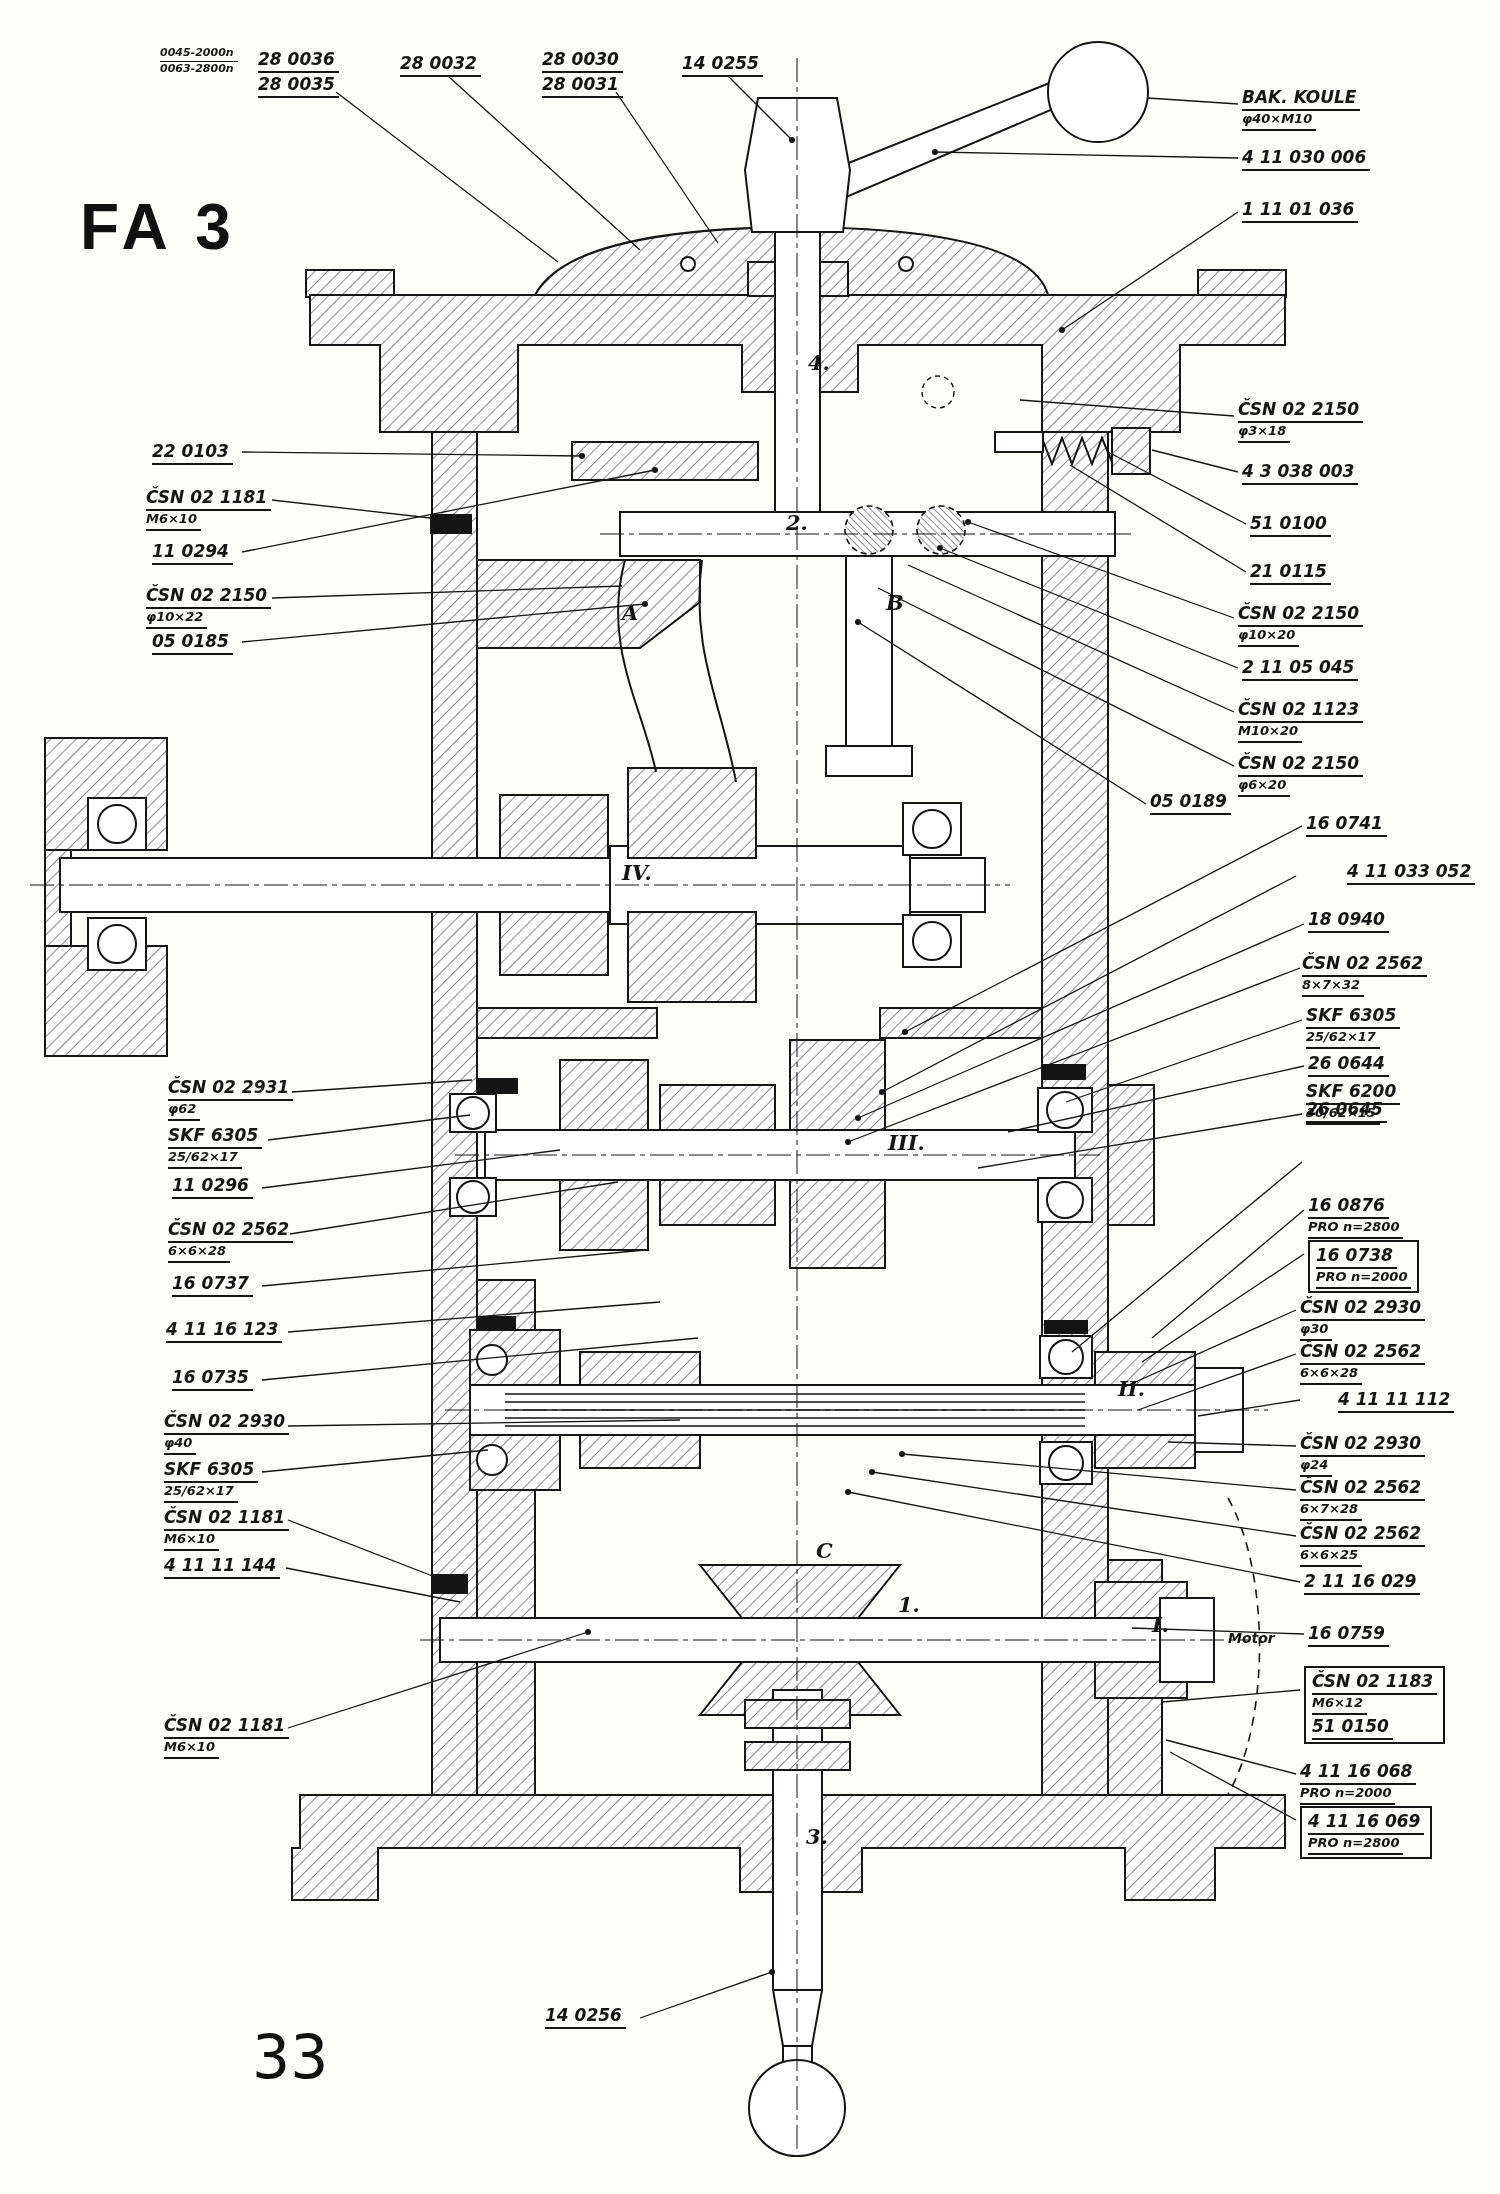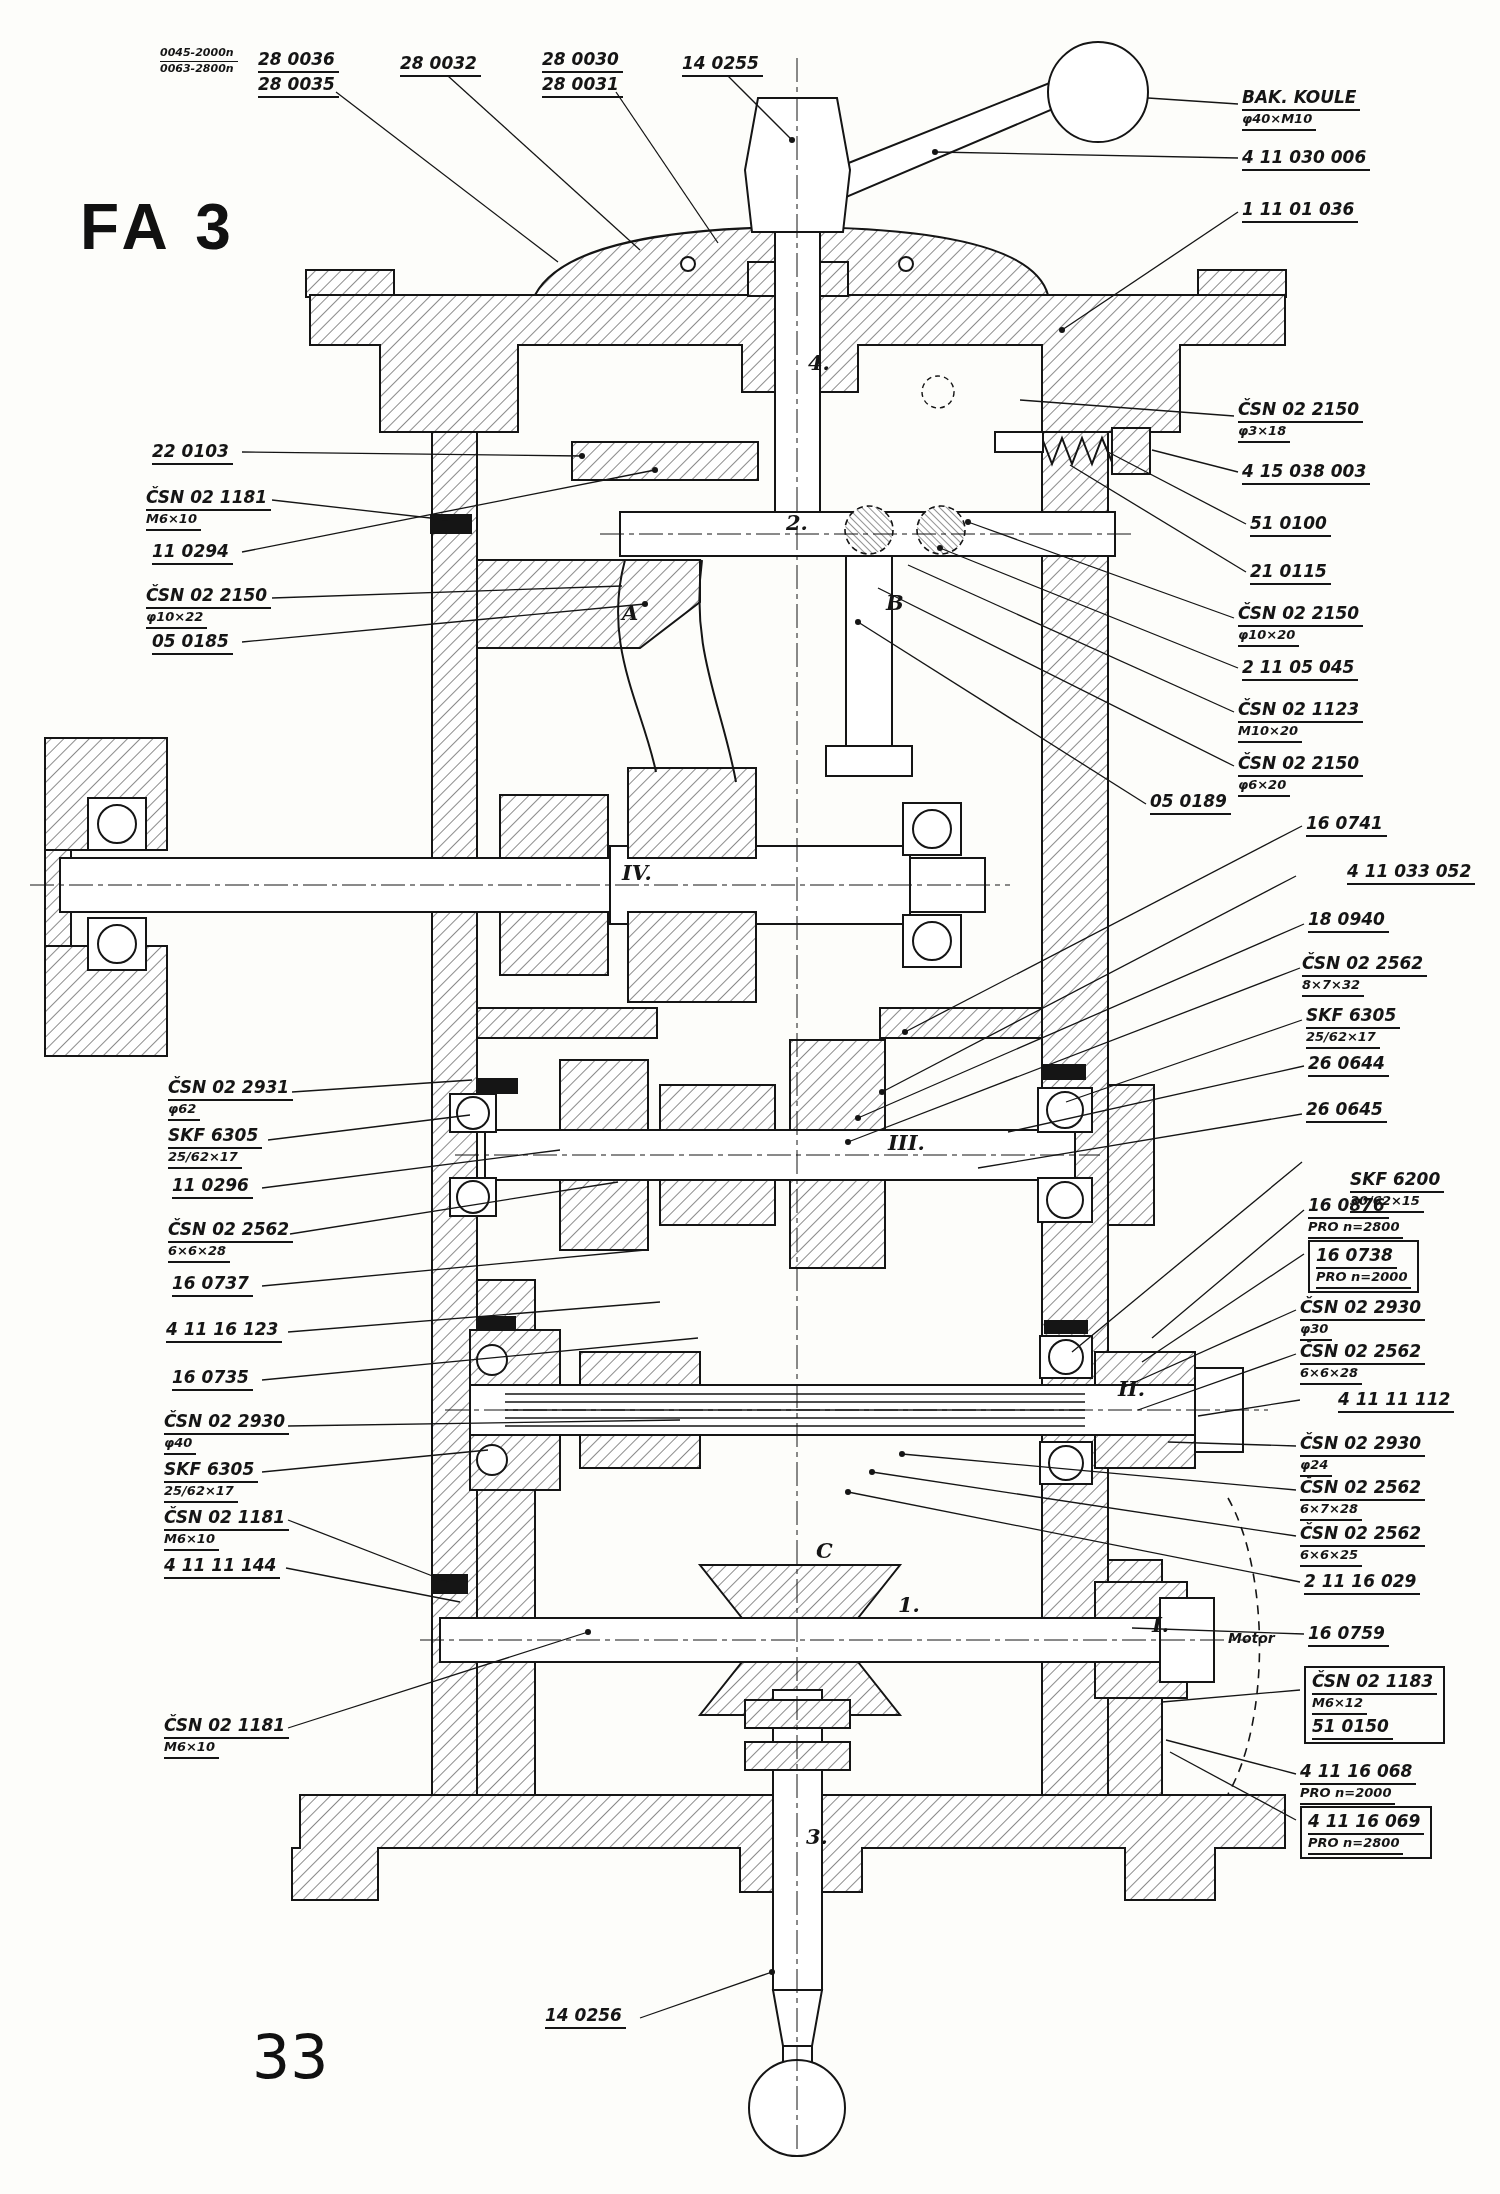--- a/index.html
+++ b/index.html
@@ -286,21 +286,21 @@
         <div class="pline">4 11 030 006</div>
       </div>
       <div class="plabel" style="left: 1242px; top: 198px;">
         <div class="pline">1 11 01 036</div>
       </div>
       <div class="plabel" style="left: 1238px; top: 398px;">
         <div class="pline">ČSN 02 2150</div>
         <div class="pline small">φ3×18</div>
       </div>
       <div class="plabel" style="left: 1242px; top: 460px;">
-        <div class="pline">4 15 038 003</div>
+        <div class="pline">4 3 038 003</div>
       </div>
       <div class="plabel" style="left: 1250px; top: 512px; font-style: italic;">
         <div class="pline">51 0100</div>
       </div>
       <div class="plabel" style="left: 1250px; top: 560px;">
         <div class="pline">21 0115</div>
       </div>
       <div class="plabel" style="left: 1238px; top: 602px;">
         <div class="pline">ČSN 02 2150</div>
         <div class="pline small">φ10×20</div>
@@ -335,21 +335,21 @@
       <div class="plabel" style="left: 1306px; top: 1004px;">
         <div class="pline">SKF 6305</div>
         <div class="pline small">25/62×17</div>
       </div>
       <div class="plabel" style="left: 1308px; top: 1052px; text-align: center;">
         <div class="pline">26 0644</div>
       </div>
       <div class="plabel" style="left: 1306px; top: 1098px;">
         <div class="pline">26 0645</div>
       </div>
-      <div class="plabel" style="left: 1306px; top: 1168px; margin-left: 44px;">
+      <div class="plabel" style="left: 1306px; top: 1080px;">
         <div class="pline">SKF 6200</div>
         <div class="pline small">30/62×15</div>
       </div>
       <div class="plabel" style="left: 1308px; top: 1194px;">
         <div class="pline">16 0876</div>
         <div class="pline small">PRO n=2800</div>
       </div>
       <div class="plabel boxed" style="left: 1308px; top: 1240px;">
         <div class="pline">16 0738</div>
         <div class="pline small">PRO n=2000</div>

